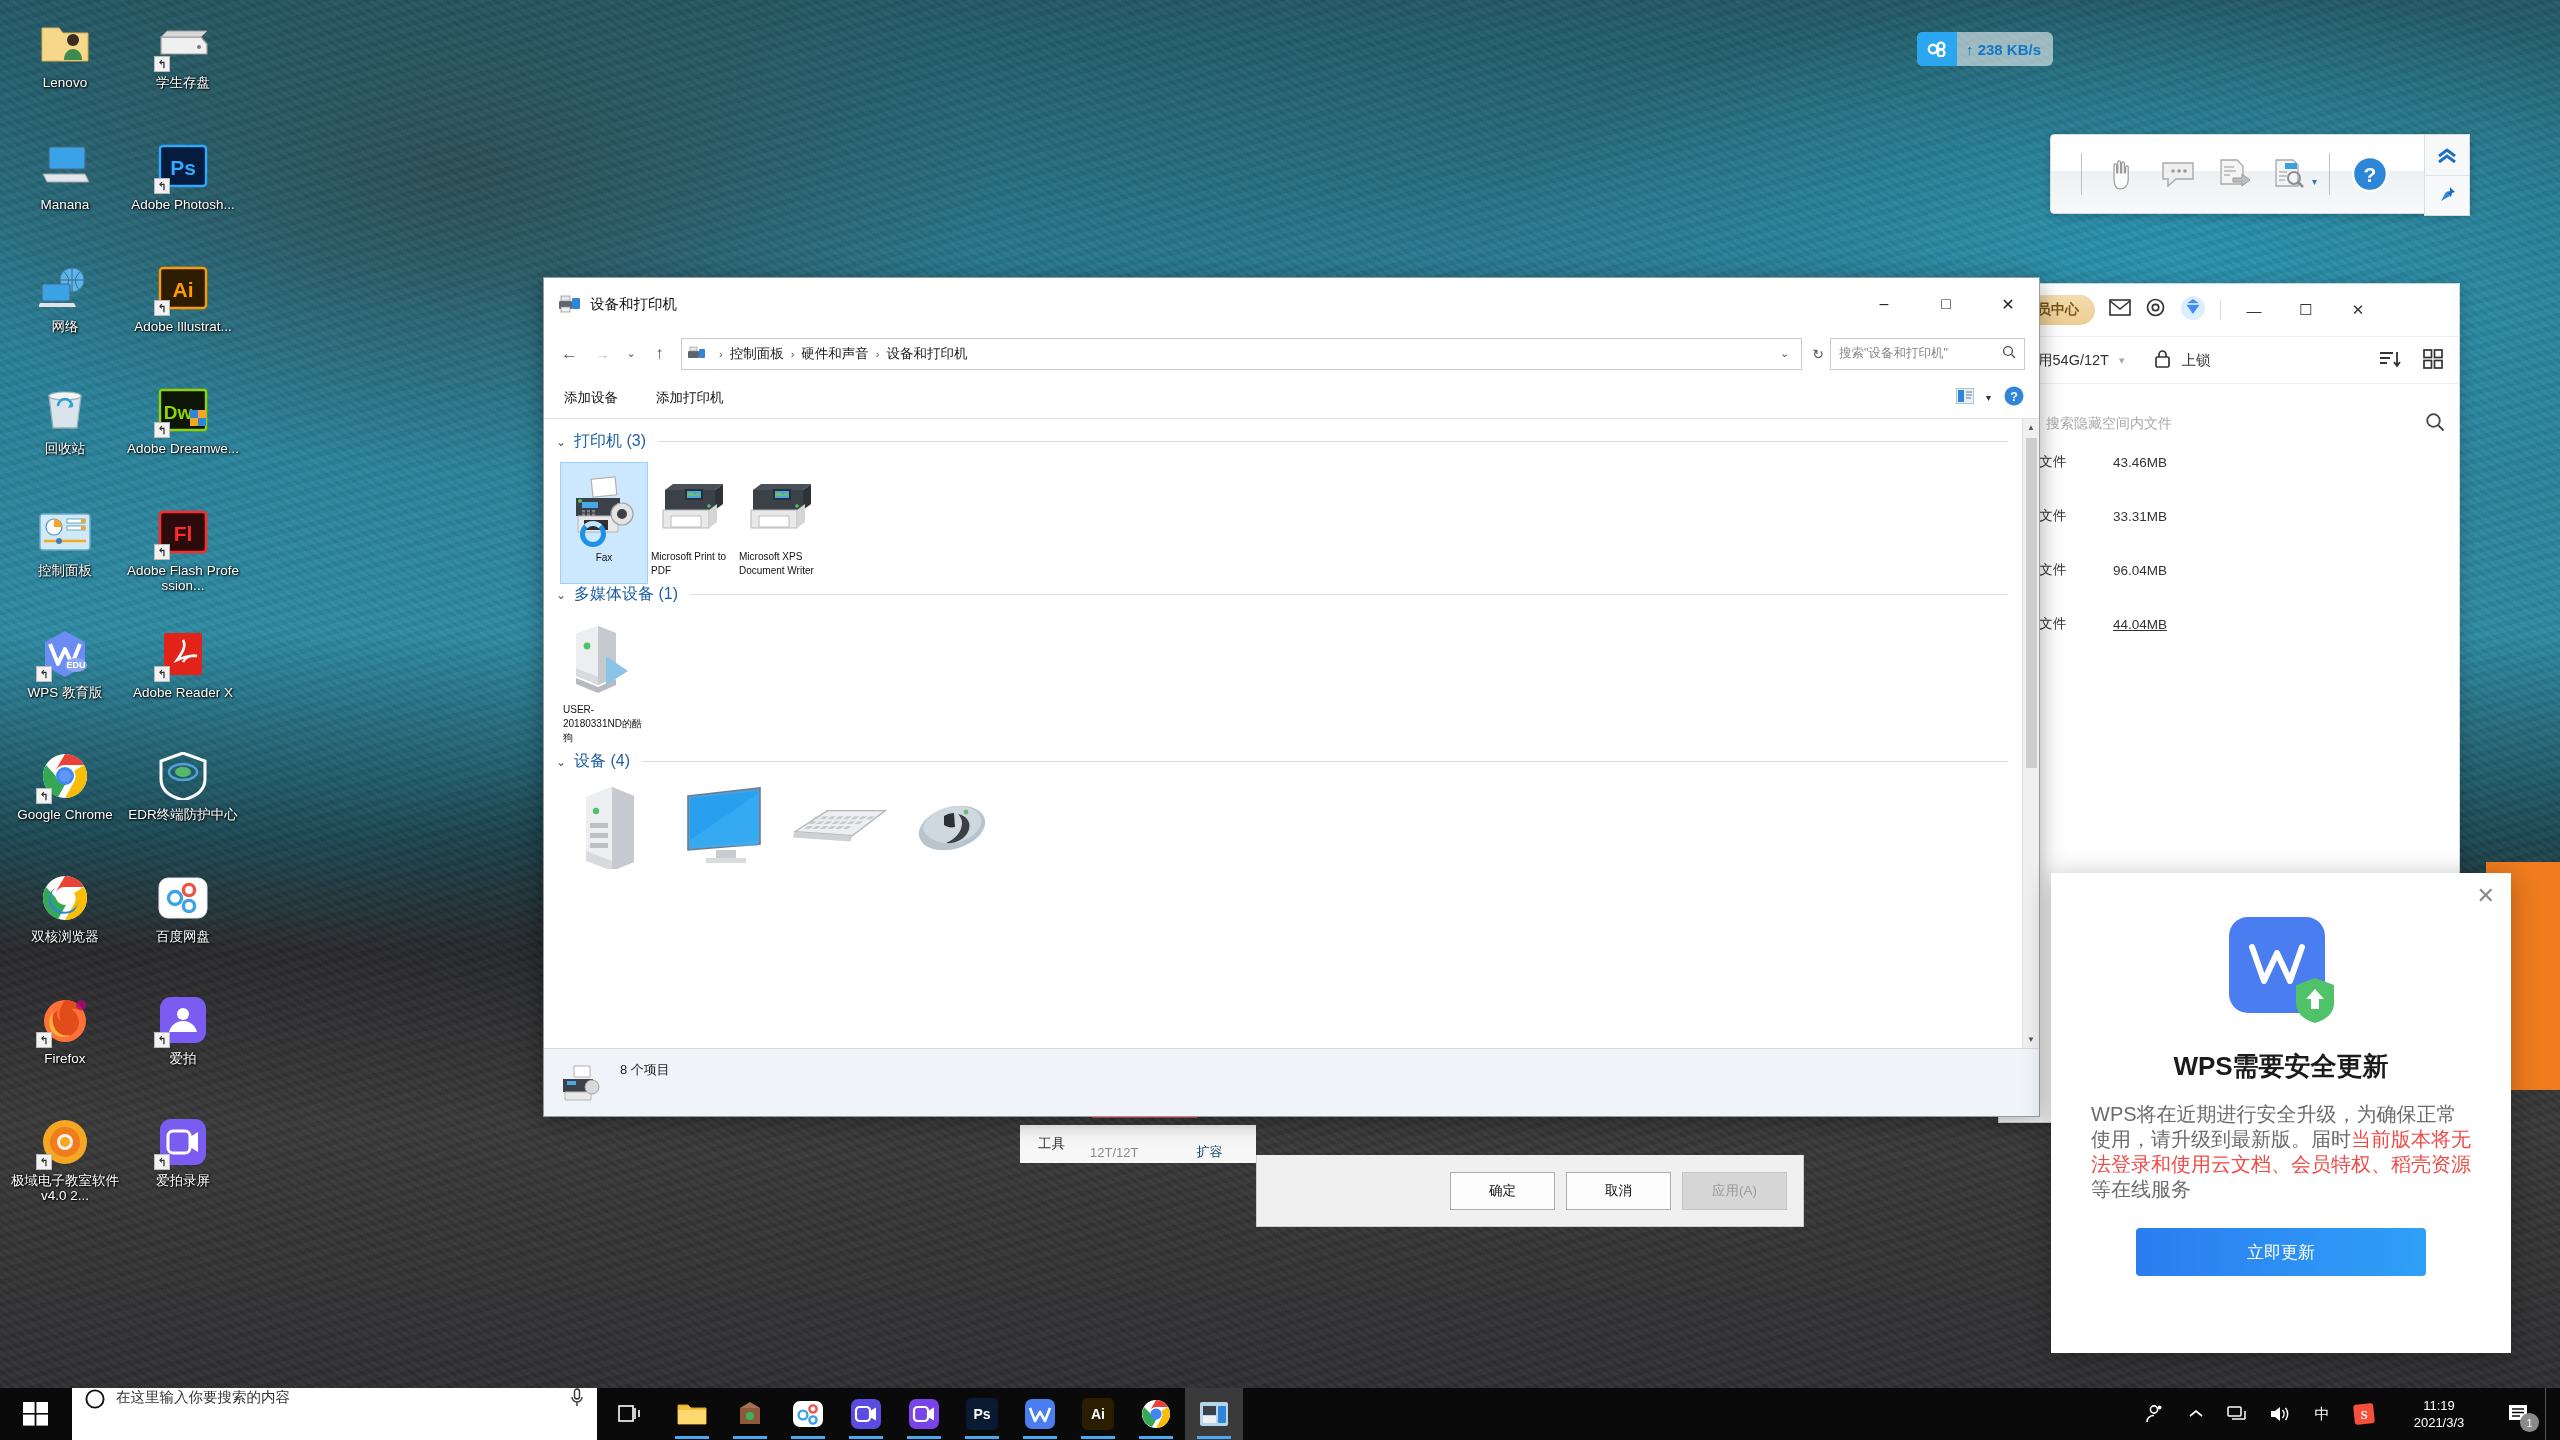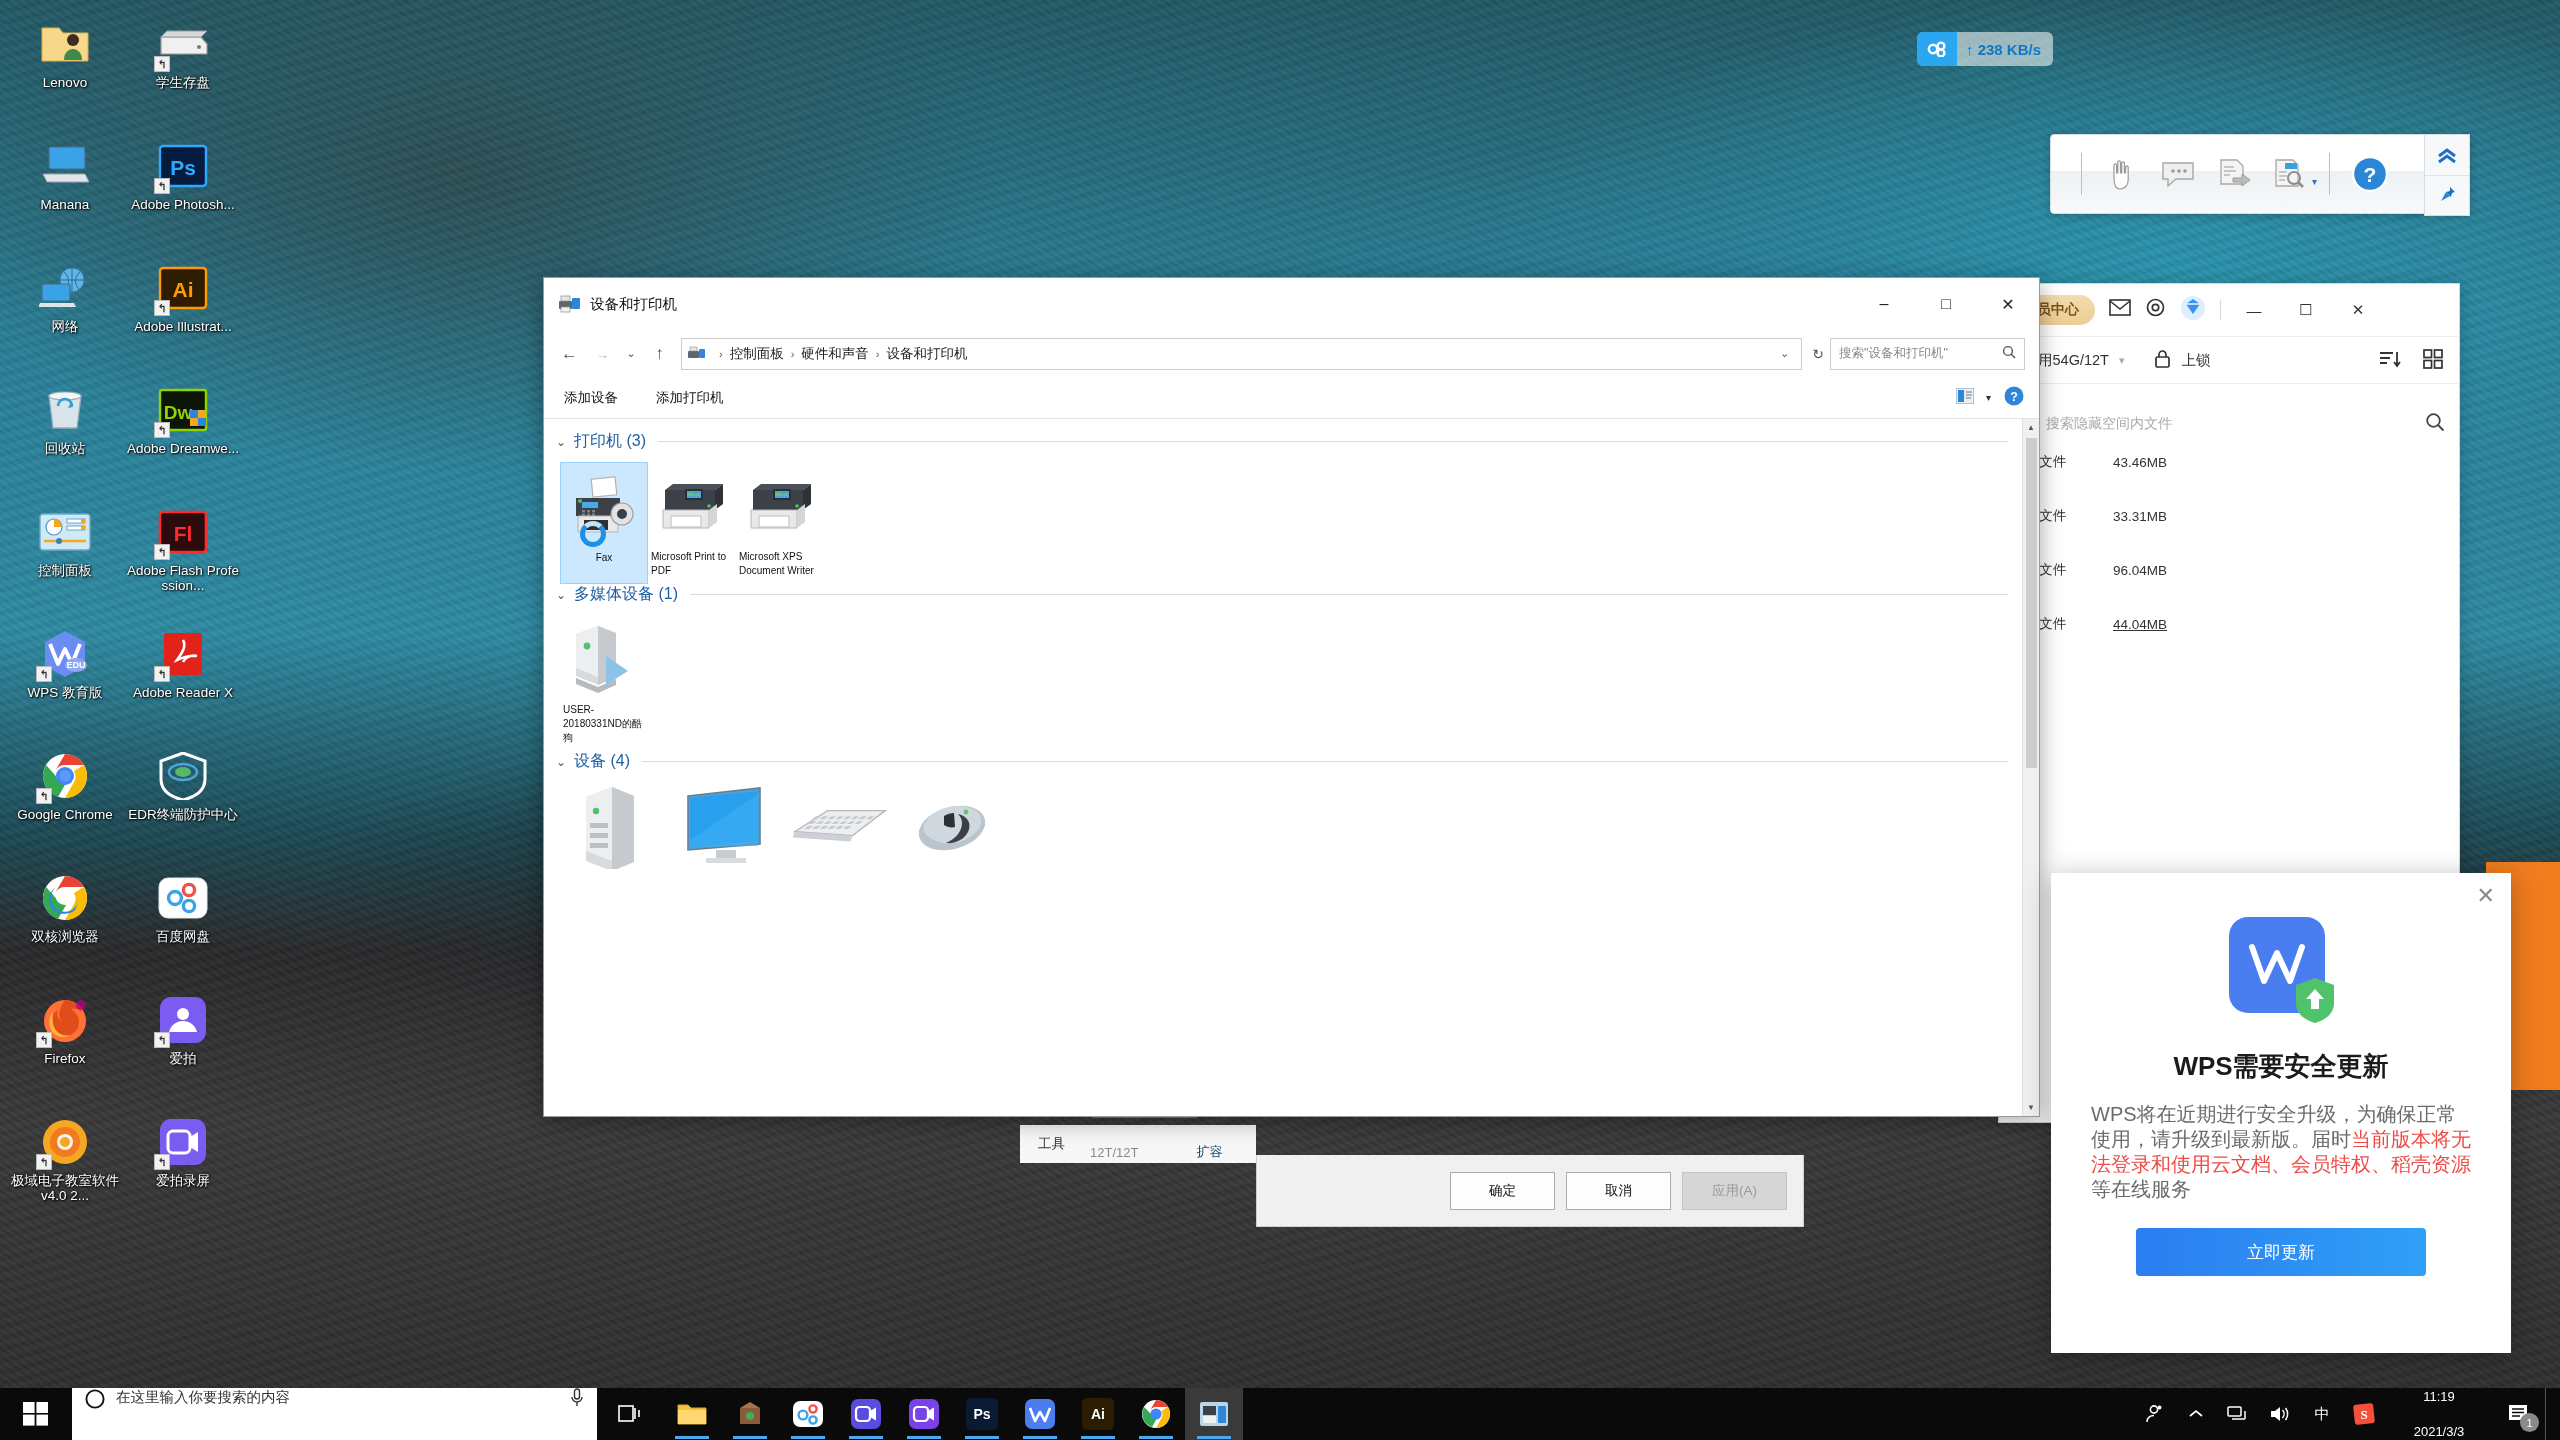--- a/index.html
+++ b/index.html
@@ -218,21 +218,21 @@
   #taskview { width:66px; height:52px; display:flex; align-items:center; justify-content:center; color:#fff; }
   .tb-app { width:58px; height:52px; display:flex; align-items:center; justify-content:center; position:relative; }
   .tb-app .running { position:absolute; bottom:1px; left:12px; width:34px; height:3px; background:#4aa8f0; }
   .tb-app.active { background:#3a3a3a; }
   .tb-app .ic { width:32px; height:32px; border-radius:5px; display:flex; align-items:center;
                 justify-content:center; font-size:14px; font-weight:bold; color:#fff; }
   #tray { margin-left:auto; display:flex; align-items:center; height:52px; padding-right:6px; gap:0; }
   .tray-ic { width:42px; height:52px; display:flex; align-items:center; justify-content:center;
              color:#fff; font-size:15px; }
   #clock { width:108px; height:52px; display:flex; flex-direction:column; align-items:center;
-           justify-content:space-between; color:#fff; font-size:13px; line-height:17px; }
+           justify-content:center; color:#fff; font-size:13px; line-height:17px; }
   #notif { width:52px; height:52px; display:flex; align-items:center; justify-content:center;
            color:#fff; position:relative; }
   #notif-badge { position:absolute; right:6px; bottom:8px; width:19px; height:19px; border-radius:50%;
                  background:#8a8a8a; color:#fff; font-size:11px; display:flex;
                  align-items:center; justify-content:center; }
   #showdesktop { width:9px; height:52px; border-left:1px solid #555; }
 </style>
 </head>
 <body>
 
@@ -878,20 +878,32 @@
       </div>
     <div id="dp-scrollbar">
       <div class="sb-arrow">▲</div>
       <div id="sb-track">
         <div id="sb-thumb" style="height:330px;margin-left:3px;"></div>
       </div>
       <div class="sb-arrow">▼</div>
     </div>
   </div>
 
+  <div id="dp-status">
+    <div class="sicon">
+      <svg width="48" height="42" viewBox="0 0 48 42">
+        <path d="M16 4h16v11H16z" fill="#fff" stroke="#b0b0b0" stroke-width="1"></path>
+        <path d="M5 17h30v13H5z" fill="#3c4147"></path>
+        <path d="M7 30h26v8H7z" fill="#e9e9e9" stroke="#b5b5b5" stroke-width="1"></path>
+        <rect x="9" y="19" width="9" height="4" fill="#49a9e8"></rect>
+        <circle cx="34" cy="25" r="7" fill="#d9d9d9" stroke="#9f9f9f" stroke-width="1"></circle>
+      </svg>
+    </div>
+    <div class="stext">8 个项目</div>
+  </div>
 </div>
 
 <div id="taskbar">
   <div id="start-btn">
     <svg width="26" height="26" viewBox="0 0 26 26">
       <rect x="0" y="1" width="11.6" height="11" fill="#fff"></rect>
       <rect x="13.4" y="1" width="11.6" height="11" fill="#fff"></rect>
       <rect x="0" y="13.6" width="11.6" height="11" fill="#fff"></rect>
       <rect x="13.4" y="13.6" width="11.6" height="11" fill="#fff"></rect>
     </svg>

